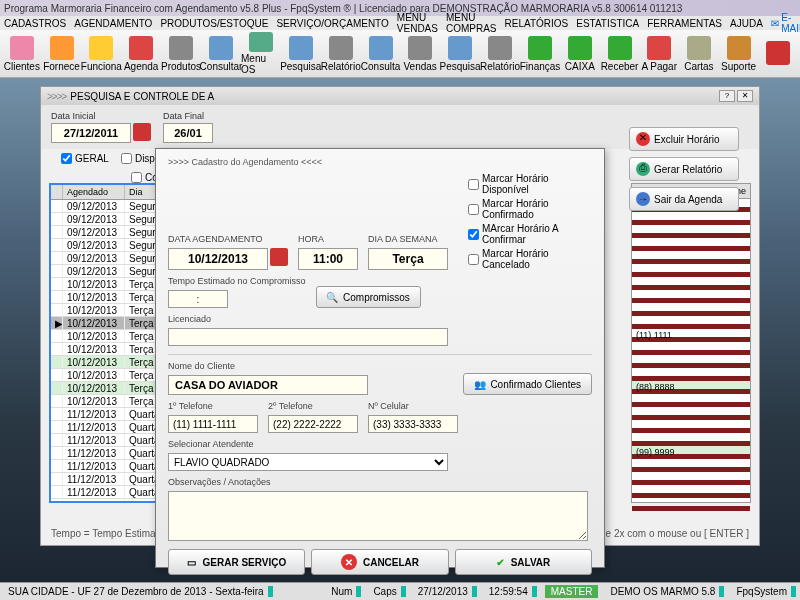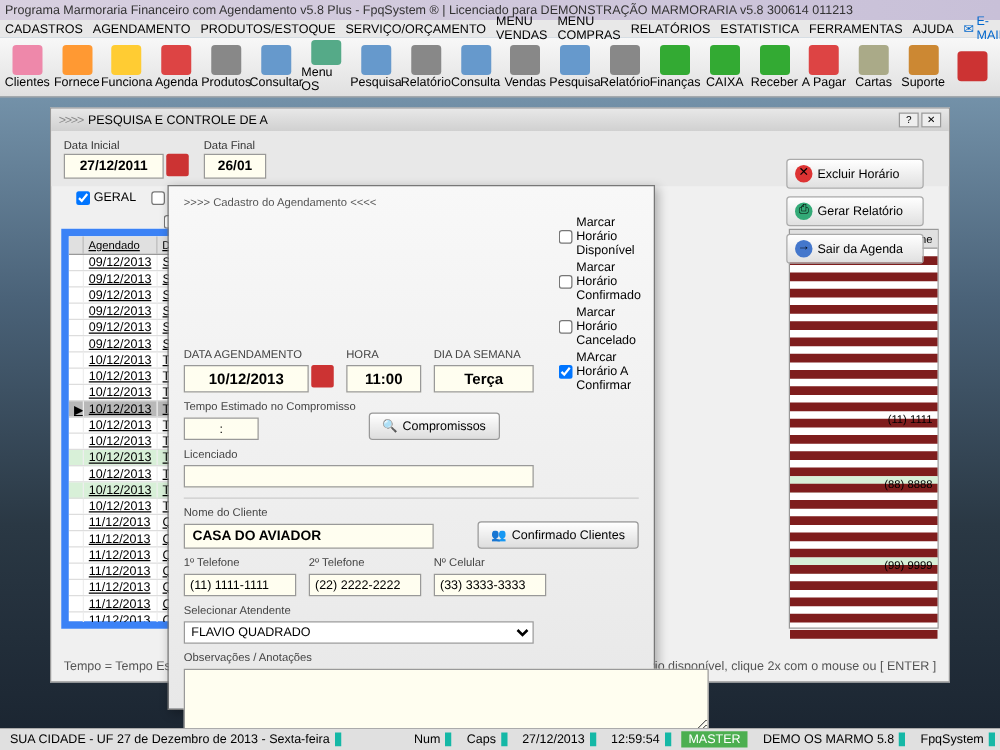--- a/index.html
+++ b/index.html
@@ -18,37 +18,37 @@
 .panel-close { margin-left: auto; display: flex; gap: 2px; }
 .panel-close span { width: 16px; height: 12px; border: 1px solid #999; background: #eee; font-size: 8px; text-align: center; cursor: pointer; }
 .filter-row { padding: 6px 10px; display: flex; gap: 12px; align-items: flex-end; background: #e8e8e8; }
 .field-group { display: flex; flex-direction: column; gap: 2px; }
 .field-label { font-size: 9px; color: #333; }
 .date-input { width: 80px; height: 20px; border: 1px solid #999; background: #fffef0; text-align: center; font-weight: bold; font-size: 11px; }
 .cal-icon { width: 18px; height: 18px; background: #cc3333; display: inline-block; border-radius: 2px; vertical-align: bottom; }
 .chk-row { display: flex; gap: 12px; padding: 4px 20px; font-size: 9px; }
 .chk { display: flex; align-items: center; gap: 3px; }
 .chk input { width: 11px; height: 11px; }
-.grid { position: absolute; left: 8px; top: 96px; width: 140px; height: 320px; background: #fff; border: 6px solid #3b82f6; overflow: hidden; text-decoration: underline; }
+.grid { position: absolute; left: 8px; top: 96px; width: 140px; height: 320px; background: #fff; border: 2px solid #3b82f6; overflow: hidden; }
 .grid-header { display: flex; background: #e0e0e0; border-bottom: 1px solid #999; }
 .gh-cell { padding: 2px 4px; font-size: 9px; border-right: 1px solid #bbb; }
 .grid-body { overflow-y: auto; height: 300px; }
 .grid-row { display: flex; border-bottom: 1px solid #ddd; font-size: 9px; height: 13px; }
 .grid-row.sel { background: #b8b8b8; }
 .grid-row.hl { background: #d8f0d8; }
 .g-cell { padding: 1px 4px; border-right: 1px solid #eee; overflow: hidden; white-space: nowrap; }
 .right-btns { position: absolute; right: 20px; top: 40px; width: 110px; display: flex; flex-direction: column; gap: 6px; }
 .r-btn { height: 24px; border: 1px solid #aaa; background: linear-gradient(180deg, #fff, #e0e0e0); border-radius: 3px; display: flex; align-items: center; gap: 4px; padding: 0 6px; font-size: 9px; cursor: pointer; }
 .r-icon { width: 14px; height: 14px; border-radius: 50%; }
 .side-grid { position: absolute; right: 8px; top: 96px; width: 120px; height: 320px; background: #fff; border: 1px solid #999; }
 .side-header { background: #e0e0e0; padding: 2px 4px; font-size: 9px; text-align: right; border-bottom: 1px solid #999; }
-.side-body div { height: 13px; border-bottom: 7px solid #7f1d1d; font-size: 9px; padding: 1px 4px; text-align: right; }
+.side-body div { height: 13px; border-bottom: 5px solid #7f1d1d; font-size: 9px; padding: 1px 4px; text-align: left; }
 .side-body div.hl { background: #d8f0d8; }
 .footer-hint { position: absolute; bottom: 6px; left: 10px; right: 10px; font-size: 9px; color: #555; display: flex; justify-content: space-between; }
-.modal { position: absolute; left: 134px; top: 70px; width: 390px; height: 420px; background: linear-gradient(180deg, #f8f8f8, #e8e8e8); border: 1px solid #777; box-shadow: 2px 2px 8px rgba(0,0,0,0.3); padding: 8px 12px; }
+.modal { position: absolute; left: 155px; top: 70px; width: 450px; height: 420px; background: linear-gradient(180deg, #f8f8f8, #e8e8e8); border: 1px solid #777; box-shadow: 2px 2px 8px rgba(0,0,0,0.3); padding: 8px 12px; }
 .modal-title { font-size: 9px; color: #555; margin-bottom: 6px; }
 .modal-row { display: flex; gap: 10px; margin-bottom: 6px; align-items: flex-end; }
 .big-input { height: 22px; border: 1px solid #999; background: #fffef0; text-align: center; font-weight: bold; font-size: 12px; padding: 2px; }
 .small-label { font-size: 9px; color: #444; margin-bottom: 2px; display: block; }
 .txt-input { height: 18px; border: 1px solid #999; background: #fffef0; padding: 2px 4px; font-size: 10px; }
 .btn { height: 22px; border: 1px solid #999; background: linear-gradient(180deg, #fff, #ddd); border-radius: 3px; padding: 0 10px; font-size: 9px; cursor: pointer; display: flex; align-items: center; gap: 4px; }
 .chk-col { display: flex; flex-direction: column; gap: 3px; font-size: 9px; margin-left: 10px; }
 .name-input { width: 200px; height: 20px; border: 1px solid #999; background: #fffef0; font-weight: bold; font-size: 11px; padding: 2px 6px; }
 .phone-input { width: 90px; height: 18px; border: 1px solid #999; background: #fffef0; padding: 2px 4px; font-size: 10px; }
 .select { width: 280px; height: 18px; border: 1px solid #999; background: #fff; font-size: 10px; padding: 1px; }
@@ -406,26 +406,26 @@
       <div class="chk-col">
         <label class="chk">
             <input type="checkbox" style="">
             <span>Marcar Horário Disponível</span>
           </label>
         <label class="chk">
             <input type="checkbox" style="">
             <span>Marcar Horário Confirmado</span>
           </label>
         <label class="chk">
+            <input type="checkbox" checked="" style="">
+            <span>MArcar Horário A Confirmar</span>
+          </label>
+        <label class="chk">
             <input type="checkbox" style="">
             <span>Marcar Horário Cancelado</span>
-          </label>
-        <label class="chk">
-            <input type="checkbox" checked="" style="">
-            <span>MArcar Horário A Confirmar</span>
           </label>
       </div>
     </div>
     <div class="modal-row">
       <div class="field-group">
         <span class="small-label">Tempo Estimado no Compromisso</span>
         <input class="txt-input" style="width: 60px; text-align: center;" value=":">
       </div>
       <button class="btn">
           <span>🔍</span>

